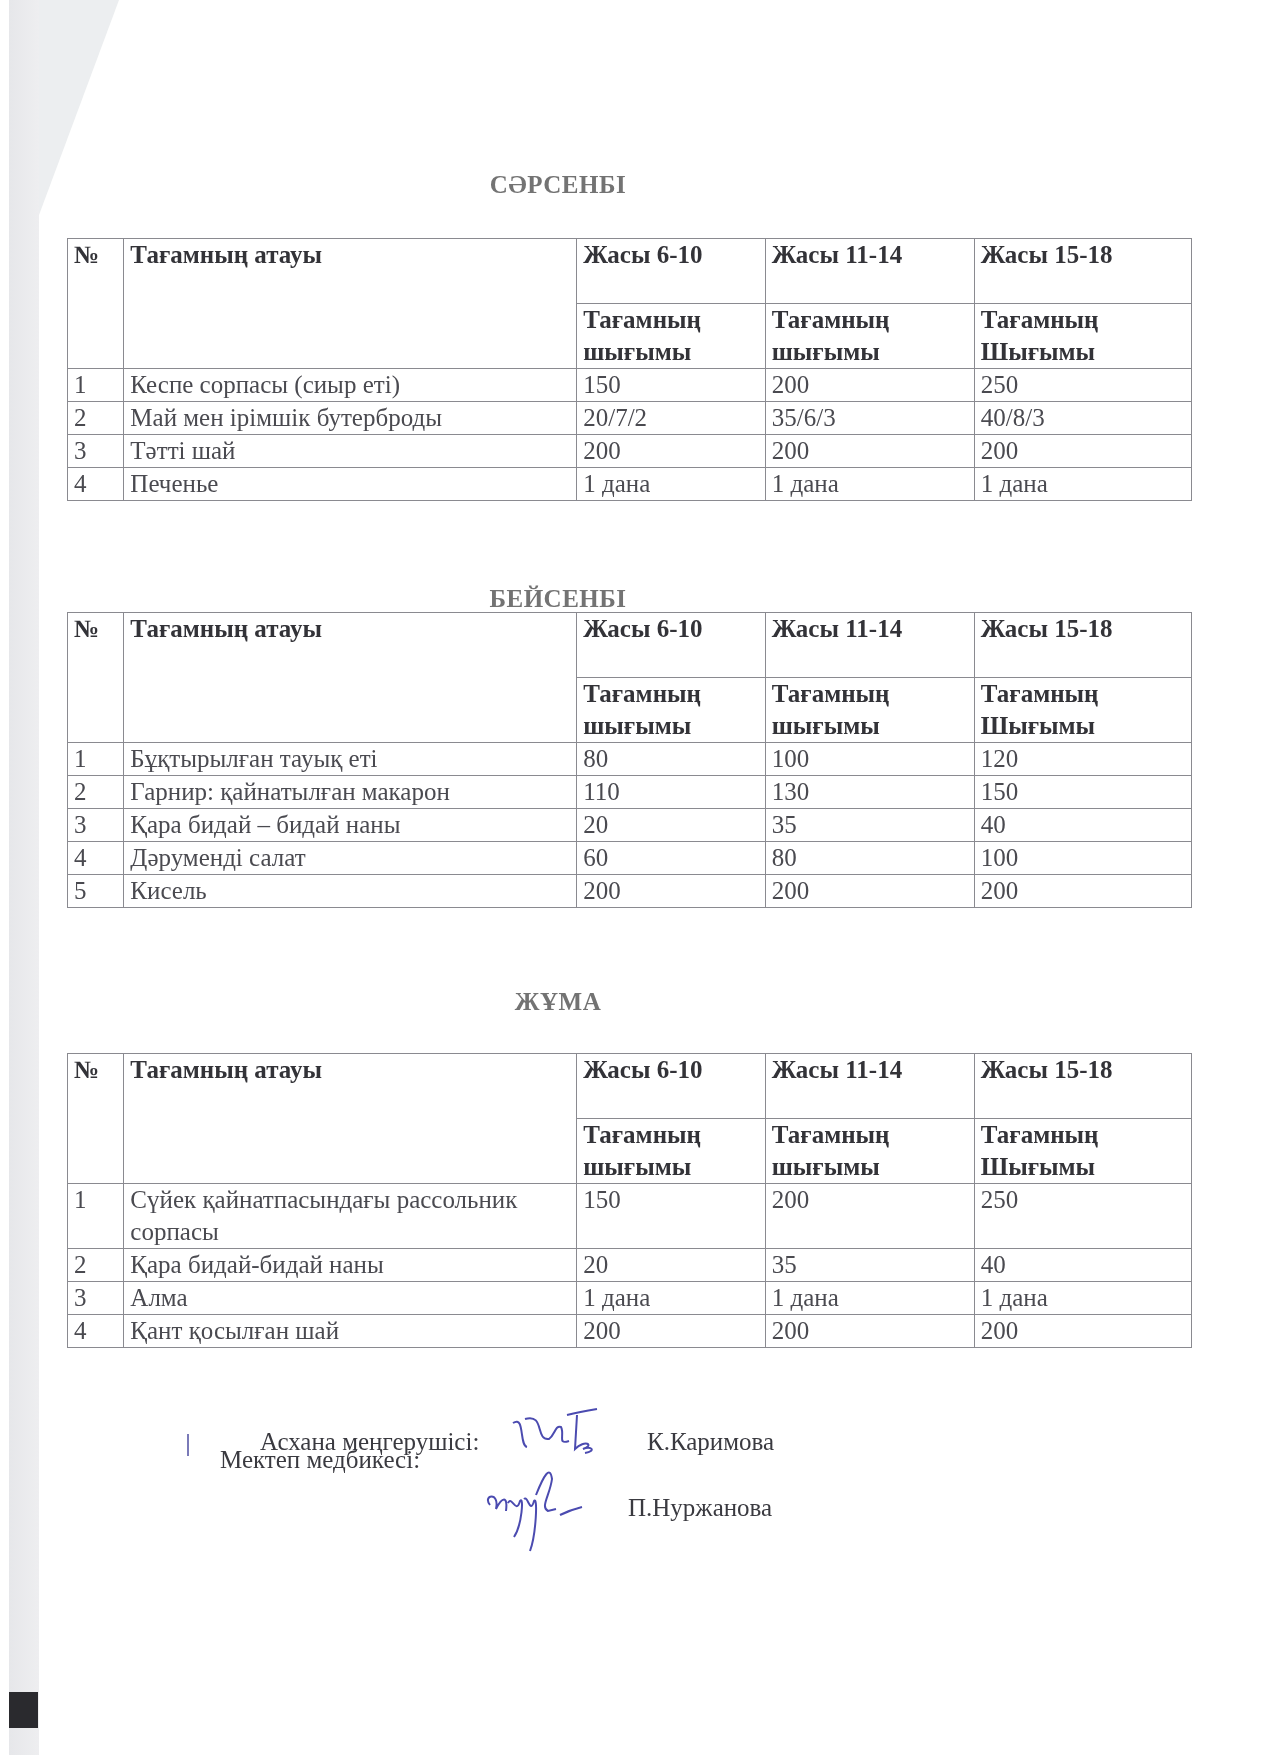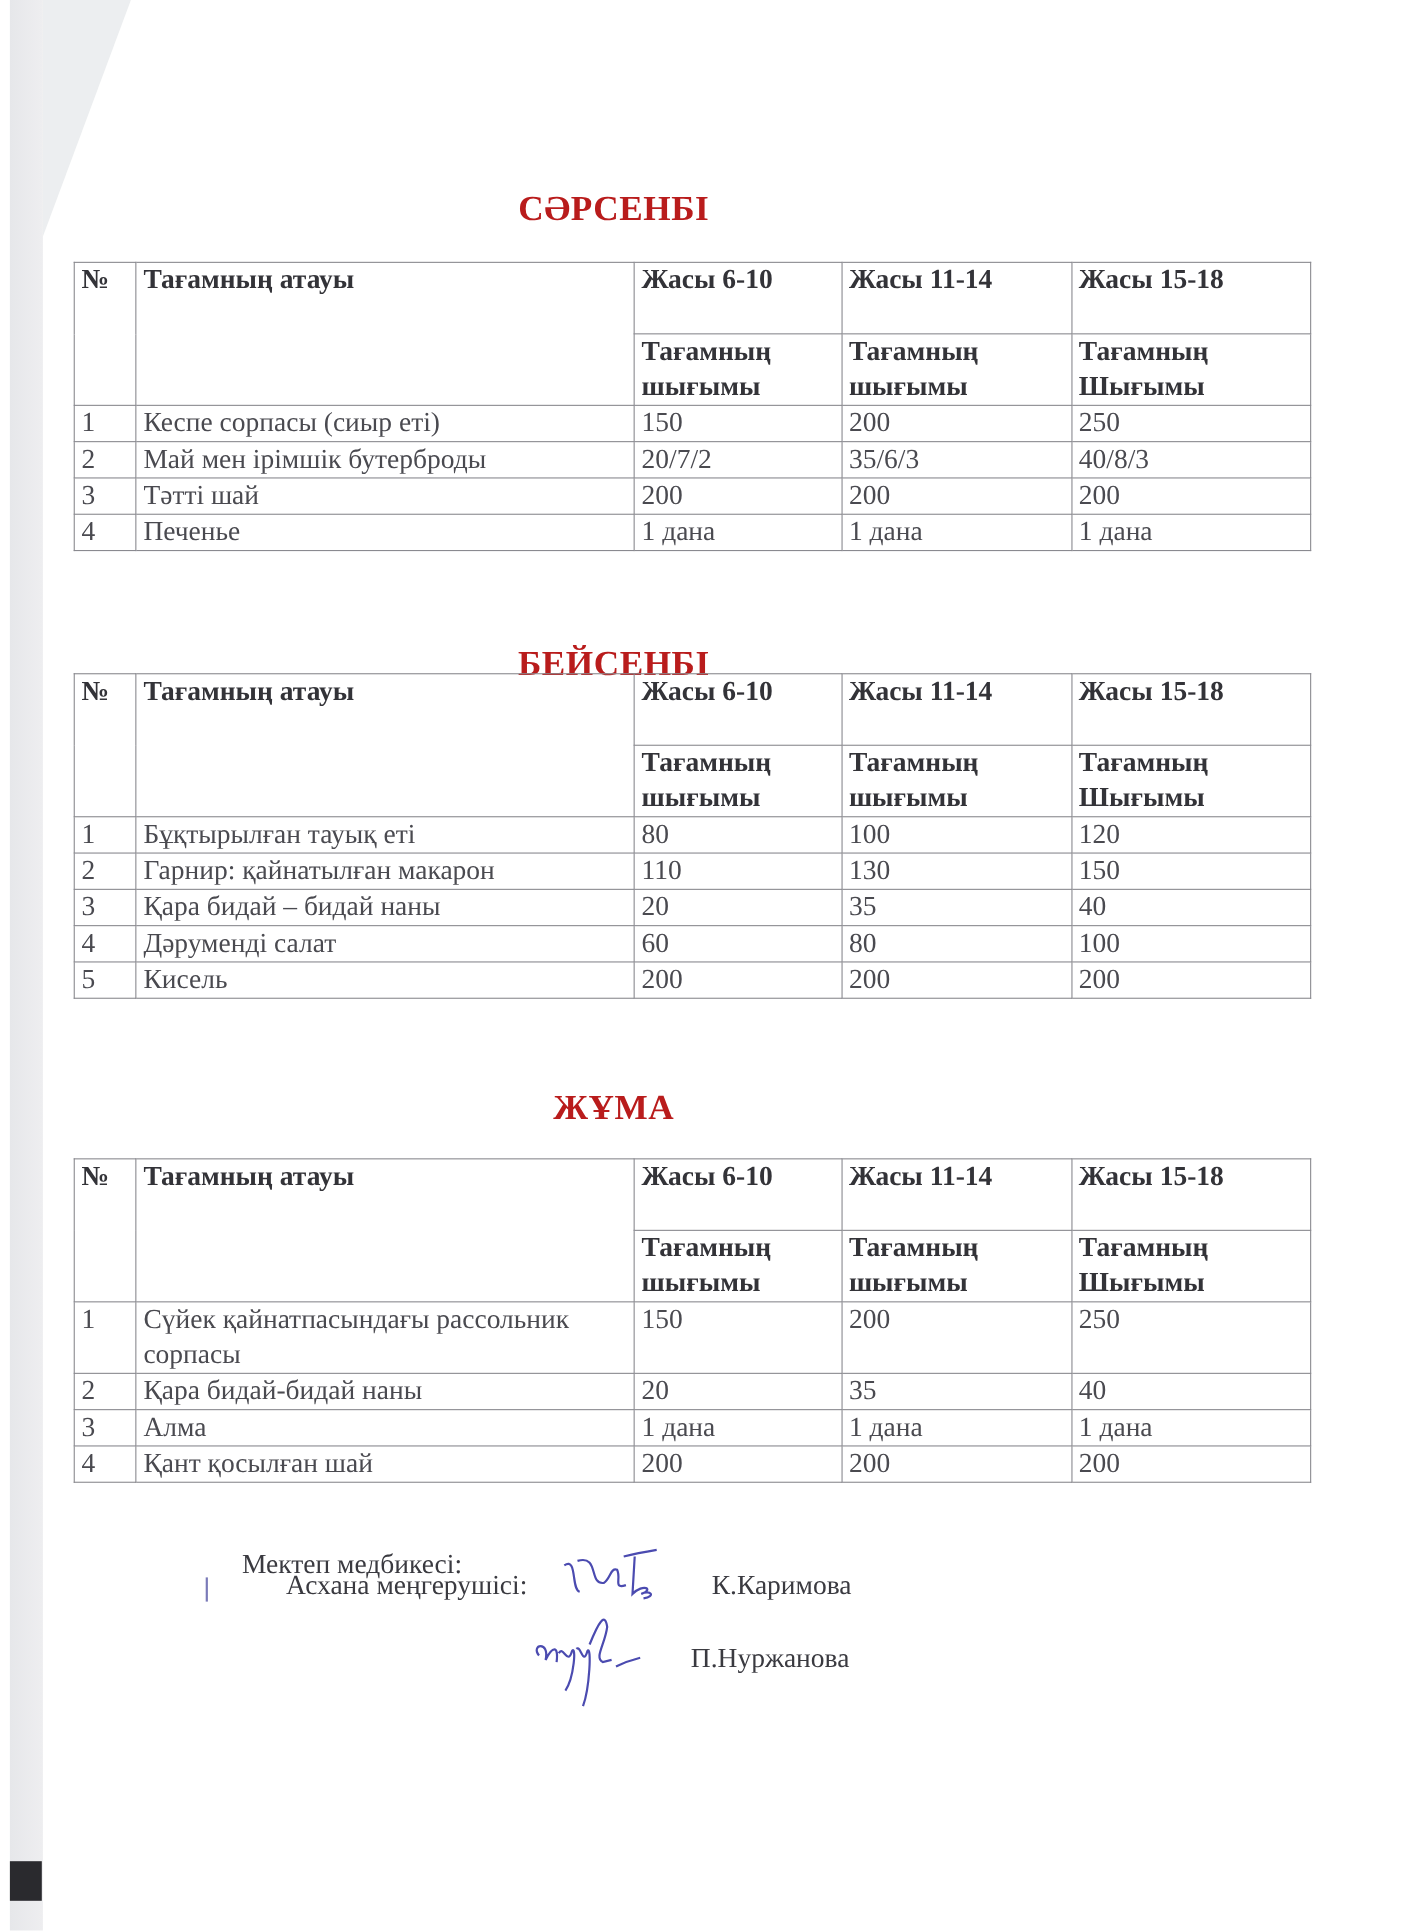--- a/index.html
+++ b/index.html
@@ -17,21 +17,21 @@
     position: absolute; left: 39px; top: 0; width: 0; height: 0;
     border-left: 80px solid #eceef0;
     border-bottom: 215px solid transparent;
   }
   .scan-block {
     position: absolute; left: 9px; top: 1692px; width: 29px; height: 36px;
     background: #2a2a2e;
   }
   .day-title {
     position: absolute; left: 0; width: 1116px; text-align: center;
-    font-weight: bold; font-size: 32px; letter-spacing: 0.5px; color: #b91c1c;
+    font-weight: bold; font-size: 25px; letter-spacing: 0.5px; color: #737373;
   }
   table.menu {
     position: absolute; left: 67px; width: 1125px;
     border-collapse: collapse; table-layout: fixed;
     font-size: 25px; color: #4a4a50;
   }
   table.menu td, table.menu th {
     border: 1.5px solid #8a8a90;
     padding: 0 0 0 6px; text-align: left; vertical-align: top;
     line-height: 32px;
@@ -227,19 +227,19 @@
 
 <div class="tick"></div>
 <div class="sign-line" style="left:220px; top:1428px;margin-left:40px;">
   <span>Асхана меңгерушісі:</span>
 </div>
 <svg class="sign-mark" style="left:505px; top:1405px;" width="100" height="60">
   <path d="M8 18 C 20 10, 14 40, 22 42 M20 14 C 40 8, 30 36, 44 34 C 50 30, 50 20, 56 22 C 60 30, 52 40, 64 36 M62 10 C 70 8, 80 6, 92 4 M72 10 L 70 44 C 80 34, 90 40, 78 44 C 86 40, 92 46, 80 48" fill="none" stroke="#4b4bb0" stroke-width="2"></path>
 </svg>
 <div class="sign-line" style="left:603px; top:1428px;margin-left:44px;">К.Каримова</div>
 
-<div class="sign-line" style="left:220px; top:1409px;">
+<div class="sign-line" style="left:220px; top:1446px;">
   <span>Мектеп медбикесі:</span>
 </div>
 <svg class="sign-mark" style="left:478px; top:1465px;" width="130" height="90">
   <path d="M12 40 C 4 30, 22 26, 18 44 C 24 32, 30 30, 28 46 M30 38 C 34 30, 38 50, 42 36 C 46 30, 44 60, 36 72 M46 34 C 50 30, 52 50, 56 36 C 60 30, 58 70, 52 86 M58 30 C 66 10, 72 0, 74 14 C 72 30, 62 42, 70 46 L 78 44 M82 50 C 90 46, 96 44, 104 42" fill="none" stroke="#4b4bb0" stroke-width="2"></path>
 </svg>
 <div class="sign-line" style="left:628px; top:1494px;">П.Нуржанова</div>
 
 </body></html>

